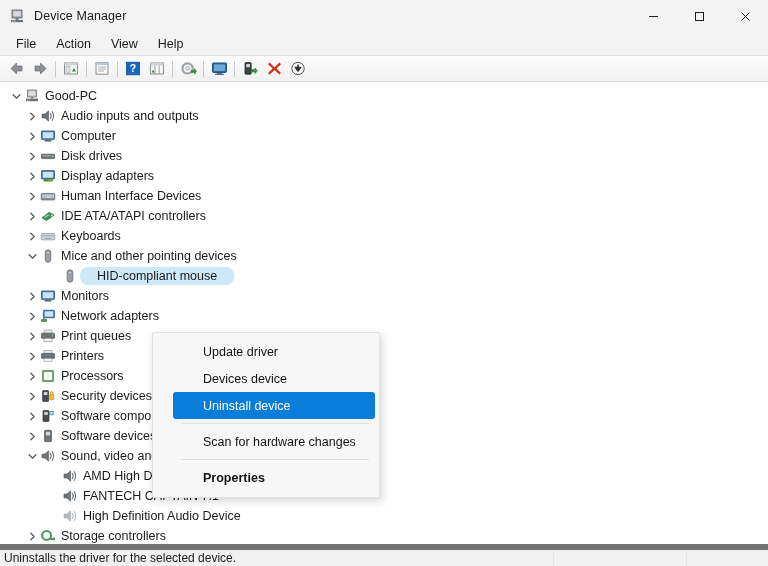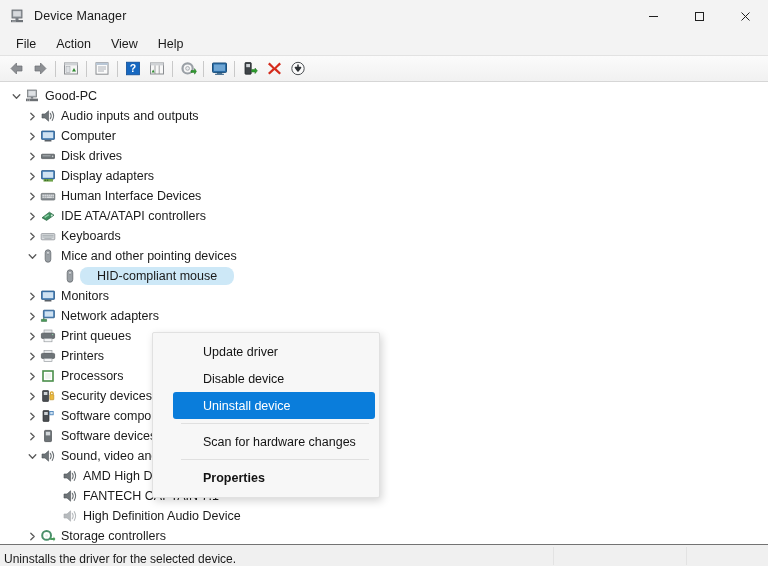--- a/index.html
+++ b/index.html
@@ -154,22 +154,22 @@
     height: 1px;
     background: #e0e0e0;
     margin: 4px 10px 4px 12px;
   }
 
   
   .statusbar {
     flex: 0 0 22px;
     height: 22px;
     background: #f0f0f0;
-    border-top: 1px solid #737373;
-    display: flex; align-items: flex-end;
+    border-top: 6px solid #737373;
+    display: flex; align-items: center;
     font-size: 12px;
     color: #1a1a1a;
     position: relative;
   }
   .status-text { padding-left: 4px; }
   .status-div {
     position: absolute; top: 2px;
     width: 1px; height: 18px;
     background: #e3e3e3;
   }
@@ -691,21 +691,21 @@
             <path d="M10.2 10 L13.6 10 L13.6 8.6 L15.4 11 L13.6 13.4 L13.6 12 L10.2 12 Z" fill="#4a9c5c"></path>
           </svg>
         </span>
         <span class="lbl">Storage controllers</span>
       </div>
 
     </div>
 
     <div class="ctxmenu">
       <div class="ctx-item">Update driver</div>
-      <div class="ctx-item">Disable device</div>
+      <div class="ctx-item">Devices device</div>
       <div class="ctx-item hl">Uninstall device</div>
       <div class="ctx-sep"></div>
       <div class="ctx-item">Scan for hardware changes</div>
       <div class="ctx-sep"></div>
       <div class="ctx-item bold">Properties</div>
     </div>
 
   </div>
 
   <div class="statusbar">

